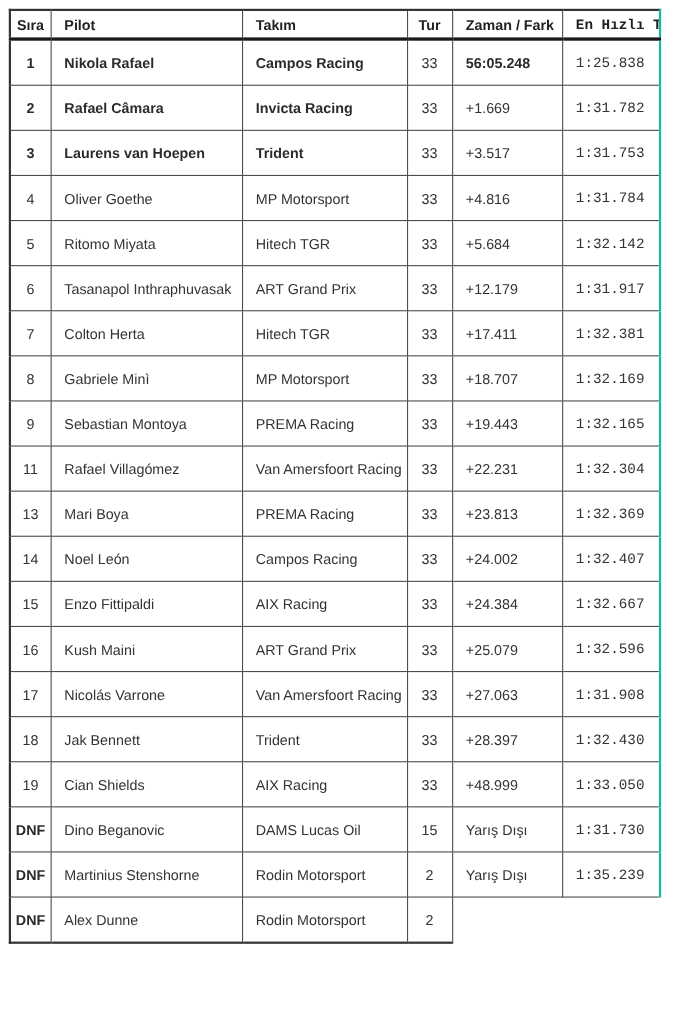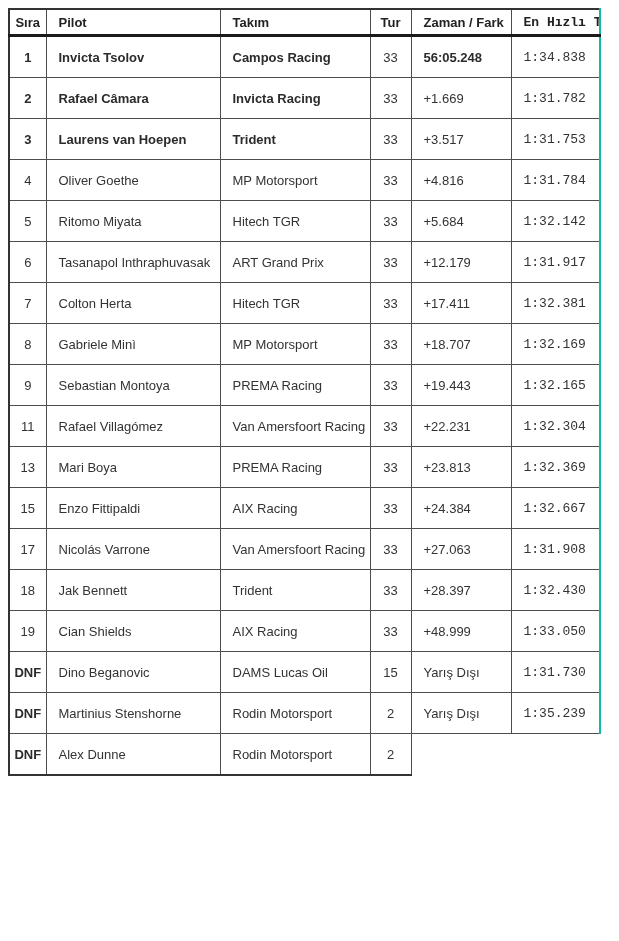--- a/index.html
+++ b/index.html
@@ -79,25 +79,25 @@
         <th class="col-driver">Pilot</th>
         <th class="col-team">Takım</th>
         <th class="col-laps">Tur</th>
         <th class="col-time">Zaman / Fark</th>
         <th class="col-fastest">En Hızlı Tur</th>
       </tr>
     </thead>
     <tbody>
         <tr>
           <td class="col-pos b">1</td>
-          <td class="col-driver b">Invicta Tsolov</td>
+          <td class="col-driver b">Nikola Rafael</td>
           <td class="col-team b">Campos Racing</td>
           <td class="col-laps">33</td>
           <td class="col-time b">56:05.248</td>
-          <td class="col-fastest">1:34.838</td>
+          <td class="col-fastest">1:25.838</td>
         </tr>
         <tr>
           <td class="col-pos b">2</td>
           <td class="col-driver b">Rafael Câmara</td>
           <td class="col-team b">Invicta Racing</td>
           <td class="col-laps">33</td>
           <td class="col-time">+1.669</td>
           <td class="col-fastest">1:31.782</td>
         </tr>
         <tr>
@@ -166,26 +166,42 @@
         </tr>
         <tr>
           <td class="col-pos">13</td>
           <td class="col-driver">Mari Boya</td>
           <td class="col-team">PREMA Racing</td>
           <td class="col-laps">33</td>
           <td class="col-time">+23.813</td>
           <td class="col-fastest">1:32.369</td>
         </tr>
         <tr>
+          <td class="col-pos">14</td>
+          <td class="col-driver">Noel León</td>
+          <td class="col-team">Campos Racing</td>
+          <td class="col-laps">33</td>
+          <td class="col-time">+24.002</td>
+          <td class="col-fastest">1:32.407</td>
+        </tr>
+        <tr>
           <td class="col-pos">15</td>
           <td class="col-driver">Enzo Fittipaldi</td>
           <td class="col-team">AIX Racing</td>
           <td class="col-laps">33</td>
           <td class="col-time">+24.384</td>
           <td class="col-fastest">1:32.667</td>
+        </tr>
+        <tr>
+          <td class="col-pos">16</td>
+          <td class="col-driver">Kush Maini</td>
+          <td class="col-team">ART Grand Prix</td>
+          <td class="col-laps">33</td>
+          <td class="col-time">+25.079</td>
+          <td class="col-fastest">1:32.596</td>
         </tr>
         <tr>
           <td class="col-pos">17</td>
           <td class="col-driver">Nicolás Varrone</td>
           <td class="col-team">Van Amersfoort Racing</td>
           <td class="col-laps">33</td>
           <td class="col-time">+27.063</td>
           <td class="col-fastest">1:31.908</td>
         </tr>
         <tr>

